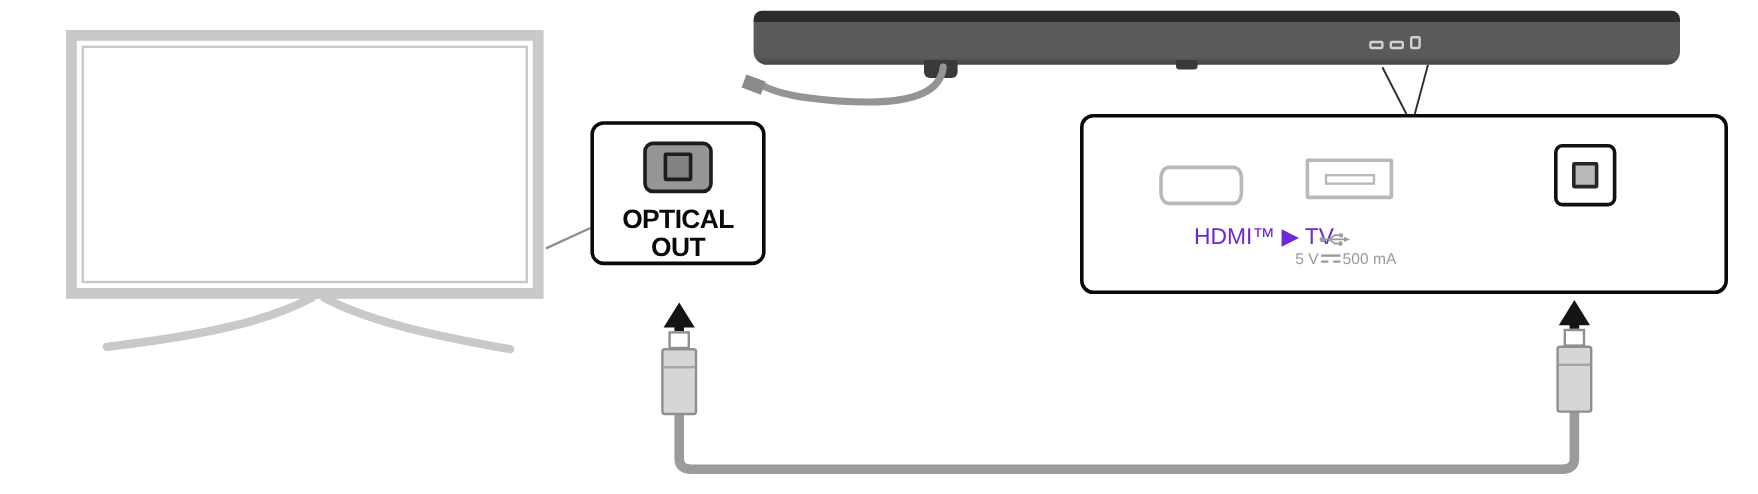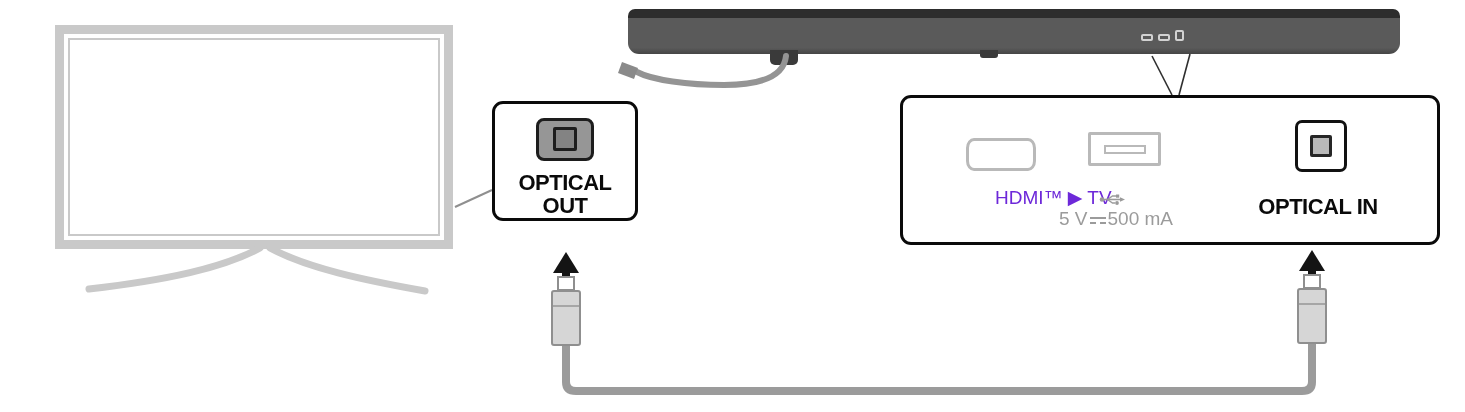--- a/index.html
+++ b/index.html
@@ -48,21 +48,21 @@
   .optical-icon.light .inner{width:22px;height:22px;background:#b9b9b9;border:3px solid #262626;border-radius:2px;box-sizing:border-box;}
 
   .co-left .label{margin-top:10px;font-weight:bold;font-size:22px;line-height:1.08;text-align:center;letter-spacing:-0.5px;color:#0a0a0a;}
 
   
   .hdmi-port{position:absolute;left:63px;top:40px;width:64px;height:27px;border:3px solid #b9b9b9;border-radius:8px/10px;background:#fff;}
   .hdmi-label{position:absolute;left:56px;top:88px;color:#6d28d9;font-size:19px;line-height:1.25;white-space:nowrap;margin-left:36px;}
   .usb-port{position:absolute;left:185px;top:34px;width:67px;height:28px;border:3px solid #b9b9b9;border-radius:2px;background:#fff;display:flex;align-items:center;justify-content:center;}
   .usb-port .tongue{width:42px;height:9px;border:2px solid #b9b9b9;box-sizing:border-box;}
   .usb-symbol{position:absolute;left:196px;top:95px;width:27px;height:13px;}
-  .usb-label{position:absolute;left:156px;top:110px;width:125px;text-align:left;color:#9b9b9b;font-size:19px;white-space:nowrap;}
+  .usb-label{position:absolute;left:156px;top:110px;width:125px;text-align:center;color:#9b9b9b;font-size:13px;white-space:nowrap;}
   .dc-icon{position:relative;display:inline-block;width:16px;height:10px;margin:0 2px;}
   .dc-icon::before{content:"";position:absolute;left:0;right:0;top:2px;border-top:2px solid #9b9b9b;}
   .dc-icon::after{content:"";position:absolute;left:0;right:0;top:7px;border-top:2px dashed #9b9b9b;}
   .optical-in-label{position:absolute;left:330px;top:96px;width:170px;text-align:center;font-weight:bold;font-size:22px;letter-spacing:-0.5px;color:#0a0a0a;white-space:nowrap;}
 
   
   .arrow-up{width:0;height:0;border-left:13px solid transparent;border-right:13px solid transparent;border-bottom:21px solid #141414;z-index:2;}
   .arrow-stem{width:8px;height:5px;background:#141414;z-index:2;}
   .ferrule{width:18px;height:15px;background:#fff;border:2px solid #8f8f8f;z-index:2;}
   .plug-body{width:30px;height:56px;background:#d6d6d6;border:2px solid #8f8f8f;border-radius:3px;z-index:2;}
@@ -131,21 +131,20 @@
       <circle cx="18" cy="10" r="1.9" fill="#9b9b9b"></circle>
       <path d="M26,6.5 L21,4.3 L21,8.7 Z" fill="#9b9b9b"></path>
     </svg>
     <div class="usb-label">
       <span>5 V</span><span class="dc-icon"></span><span>500 mA</span>
     </div>
 
     <div class="optical-icon light">
       <div class="inner"></div>
     </div>
-    <div class="optical-in-label">OPTICAL IN</div>
   </div>
 
   <div class="abs arrow-up" style="left:553px;top:252px;"></div>
   <div class="abs arrow-stem" style="left:562px;top:272px;"></div>
   <div class="abs ferrule" style="left:557px;top:276px;"></div>
   <div class="abs plug-body" style="left:551px;top:290px;">
     <div class="plug-line"></div>
   </div>
 
   <div class="abs arrow-up" style="left:1299px;top:250px;"></div>

